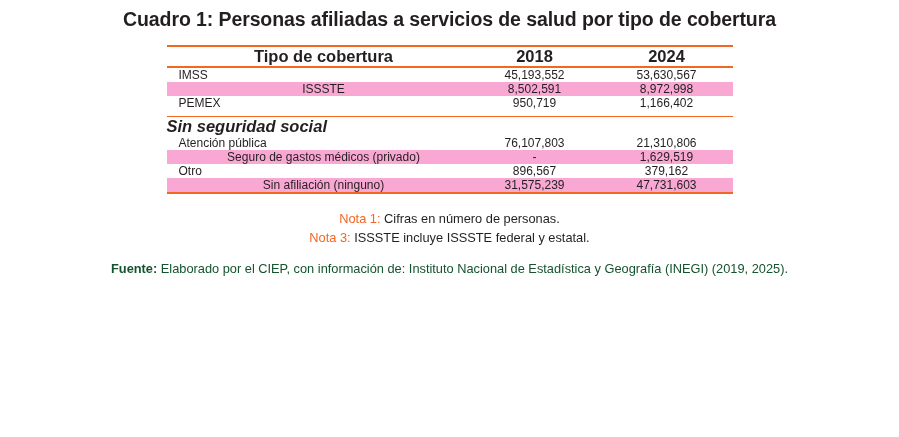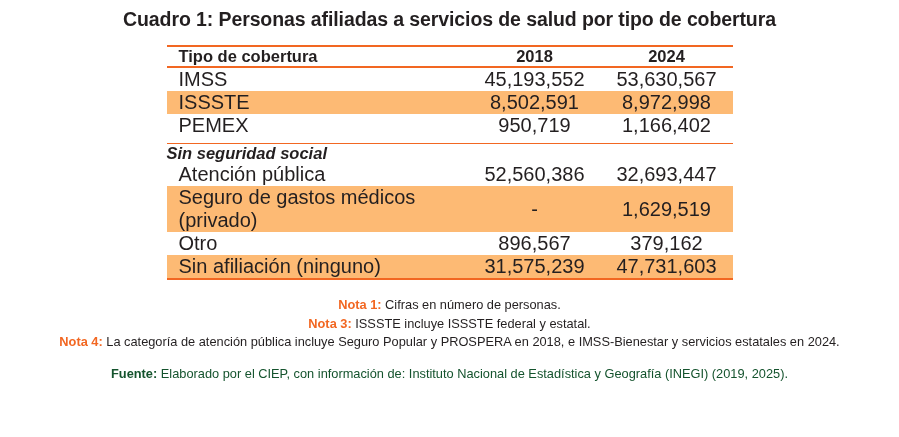--- a/index.html
+++ b/index.html
@@ -42,73 +42,74 @@
     padding: 0;
   }
   .hdr-row th {
     font-weight: bold;
     font-size: 16.5px;
     padding: 6px 0 8px 0;
     color: #231f20;
     border-bottom: 2.2px solid #f26722;
   }
   .hdr-row th.c-label {
-    text-align: left;
+    text-align: center;
     padding-left: 12px;
   }
   .hdr-row th.c-num {
     text-align: center;
   }
   .top-rule td {
     border-top: 2.2px solid #f26722;
     height: 0;
     padding: 0;
   }
   .group-row td {
     font-weight: bold;
     font-style: italic;
     font-size: 16.5px;
     padding: 8px 0 2px 12px;
     color: #231f20;
   }
   .data-row td {
-    font-size: 20px;
+    font-size: 12px;
     padding: 3px 0 3px 0;
     color: #231f20;
   }
   .data-row td.c-label {
     text-align: left;
     padding-left: 12px;
   }
   .data-row td.c-num {
     text-align: center;
     width: 132px;
   }
   .data-row.shaded td {
-    background: #fdba74;
+    background: #f9a8d4;
+    text-align: center;
   }
   .sep-row td {
     border-bottom: 1.6px solid #f26722;
     height: 6px;
     padding: 0;
   }
   .bottom-rule td {
     border-top: 2.2px solid #f26722;
     height: 0;
     padding: 0;
   }
   .notes {
     margin-top: 16px;
     text-align: center;
     font-size: 12.8px;
     line-height: 1.45;
     color: #231f20;
   }
   .notes .lbl {
-    font-weight: bold;
+    font-weight: normal;
     color: #f26722;
   }
   .source {
     margin-top: 14px;
     text-align: center;
     font-size: 12.8px;
     color: #14532d;
   }
   .source .lbl {
     font-weight: bold;
@@ -150,22 +151,22 @@
           <td class="c-num">1,166,402</td>
         </tr>
         <tr class="sep-row">
           <td colspan="3"></td>
         </tr>
         <tr class="group-row">
           <td colspan="3">Sin seguridad social</td>
         </tr>
         <tr class="data-row">
           <td class="c-label">Atención pública</td>
-          <td class="c-num">52,560,386</td>
-          <td class="c-num">32,693,447</td>
+          <td class="c-num">76,107,803</td>
+          <td class="c-num">21,310,806</td>
         </tr>
         <tr class="data-row shaded">
           <td class="c-label">Seguro de gastos médicos (privado)</td>
           <td class="c-num">-</td>
           <td class="c-num">1,629,519</td>
         </tr>
         <tr class="data-row">
           <td class="c-label">Otro</td>
           <td class="c-num">896,567</td>
           <td class="c-num">379,162</td>
@@ -184,24 +185,20 @@
 
   <div class="notes">
     <div>
       <span class="lbl">Nota 1:</span>
       <span>Cifras en número de personas.</span>
     </div>
     <div>
       <span class="lbl">Nota 3:</span>
       <span>ISSSTE incluye ISSSTE federal y estatal.</span>
     </div>
-    <div>
-      <span class="lbl">Nota 4:</span>
-      <span>La categoría de atención pública incluye Seguro Popular y PROSPERA en 2018, e IMSS-Bienestar y servicios estatales en 2024.</span>
-    </div>
   </div>
 
   <div class="source">
     <span class="lbl">Fuente:</span>
     <span>Elaborado por el CIEP, con información de: Instituto Nacional de Estadística y Geografía (INEGI) (2019, 2025).</span>
   </div>
 
 </div>
 
 </body></html>

